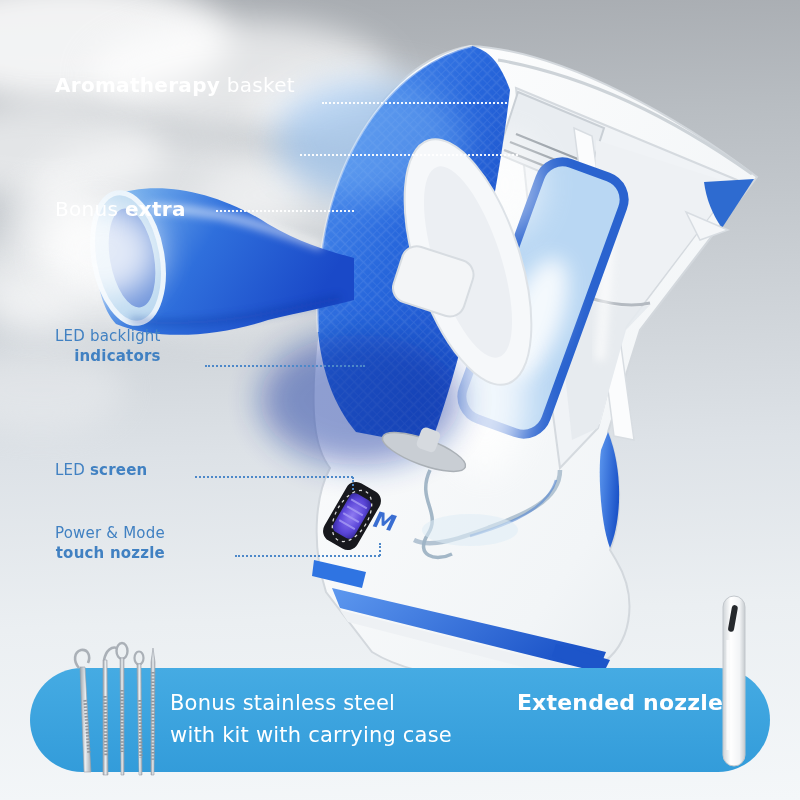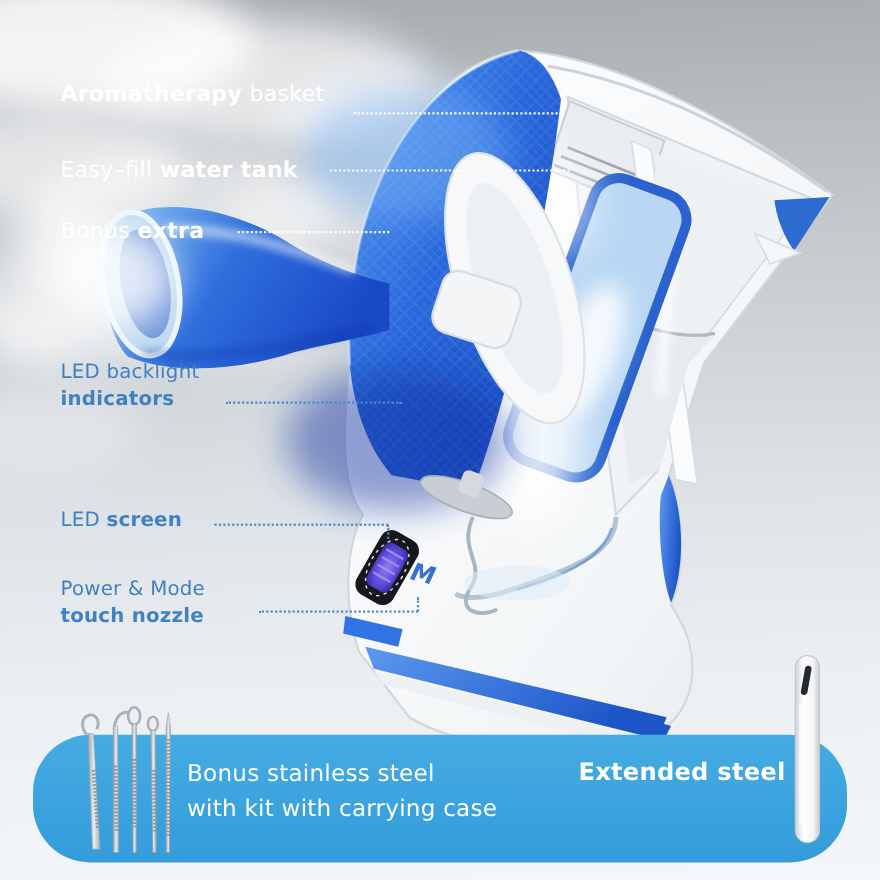--- a/index.html
+++ b/index.html
@@ -5,28 +5,28 @@
   html,body{margin:0;padding:0;}
   .stage{
     position:relative;width:800px;height:800px;overflow:hidden;
     font-family:"DejaVu Sans","Liberation Sans",sans-serif;
     background:linear-gradient(178deg,#a7abb0 0%,#b8bdc2 16%,#cbd0d5 36%,#dde2e7 56%,#ebeff2 76%,#f4f7f9 100%);
   }
   svg{position:absolute;left:0;top:0;}
   
   .callout{position:absolute;white-space:nowrap;line-height:1.32;}
   .callout.white{color:#ffffff;font-size:20px;letter-spacing:.3px;}
-  .callout.blue{color:#4181c2;font-size:18px;letter-spacing:.2px;}
+  .callout.blue{color:#4181c2;font-size:15px;letter-spacing:.2px;text-align:right;}
   .callout .b{font-weight:700;}
   .dot-h{position:absolute;height:0;border-top:2.4px dotted rgba(255,255,255,.93);}
   .dot-h.blue{border-top-color:#4d88c9;}
   .dot-v{position:absolute;width:0;border-left:2.4px dotted #4d88c9;}
   
   .banner{
-    position:absolute;left:30px;top:668px;width:740px;height:116px;border-radius:52px;
+    position:absolute;left:30px;top:668px;width:740px;height:104px;border-radius:52px;
     background:linear-gradient(180deg,#45abe3 0%,#339cda 100%);
     color:#fff;
   }
   .banner-text{position:absolute;line-height:32px;font-size:21px;letter-spacing:.2px;}
   .banner-text .b{font-weight:400;}
   .banner-left{left:140px;top:19px;text-align:left;}
   .banner-right{left:470px;top:19px;width:240px;text-align:center;}
   .banner-right .line1{font-weight:700;font-size:22px;}
 </style>
 </head>
@@ -209,21 +209,21 @@
 
   <div class="banner">
     <div class="banner-text banner-left">
       <div><span>Bonus stainless steel</span></div>
       <div>
         <span>with kit</span>
         <span class="b">with carrying case</span>
       </div>
     </div>
     <div class="banner-text banner-right">
-      <div class="line1">Extended steel</div>
+      <div class="line1">Extended nozzle</div>
     </div>
   </div>
 
   <svg width="800" height="800" viewBox="0 0 800 800">
     <g>
       <g>
         <path d="M79 668 C73 661 74 652 81 650 C88 649 91 656 88 663" stroke="#aab0b7" stroke-width="2.6" fill="none"></path>
         <polygon points="80,667 85,667 91,772 84,772" fill="url(#steelGrad2)" stroke="#9aa0a7" stroke-width="0.6"></polygon>
         <line x1="85" y1="700" x2="89" y2="754" stroke="#8f959c" stroke-width="3.4" stroke-dasharray="1.6 1.6"></line>
       </g>
@@ -266,24 +266,20 @@
       </linearGradient>
     </defs>
   </svg>
 
   <div class="callout white" style="left:55px;top:72px">
     <span class="b">Aromatherapy</span>
     <span>basket</span>
   </div>
   <div class="dot-h" style="left:322px;top:102px;width:185px"></div>
 
-  <div class="callout white" style="left:55px;top:141px">
-    <span>Easy–fill</span>
-    <span class="b">water tank</span>
-  </div>
   <div class="dot-h" style="left:300px;top:154px;width:218px"></div>
 
   <div class="callout white" style="left:55px;top:196px">
     <span>Bonus</span>
     <span class="b">extra</span>
   </div>
   <div class="dot-h" style="left:216px;top:210px;width:138px"></div>
 
   <div class="callout blue" style="left:55px;top:327px">
     <div>LED backlight</div>

